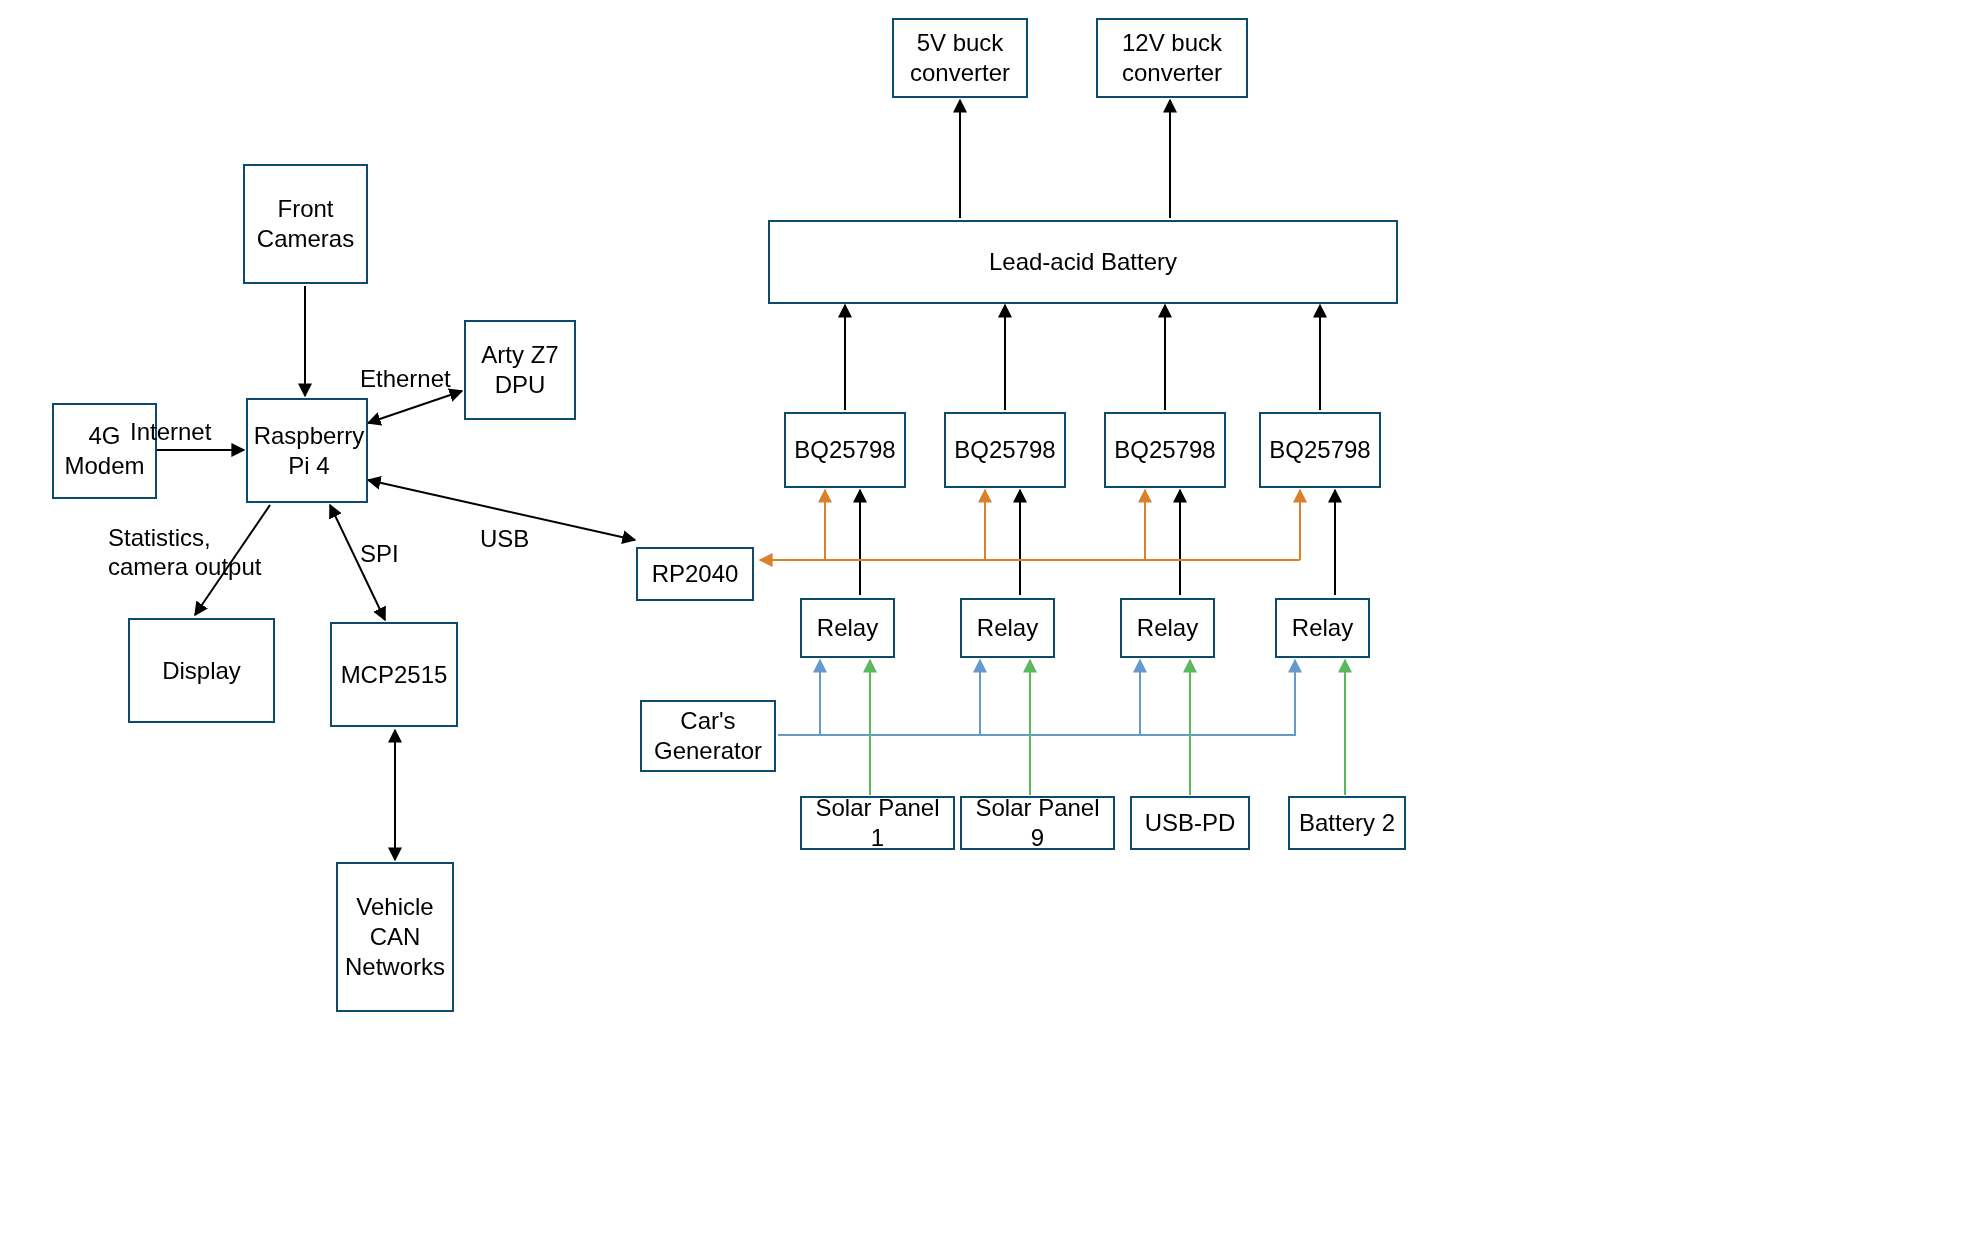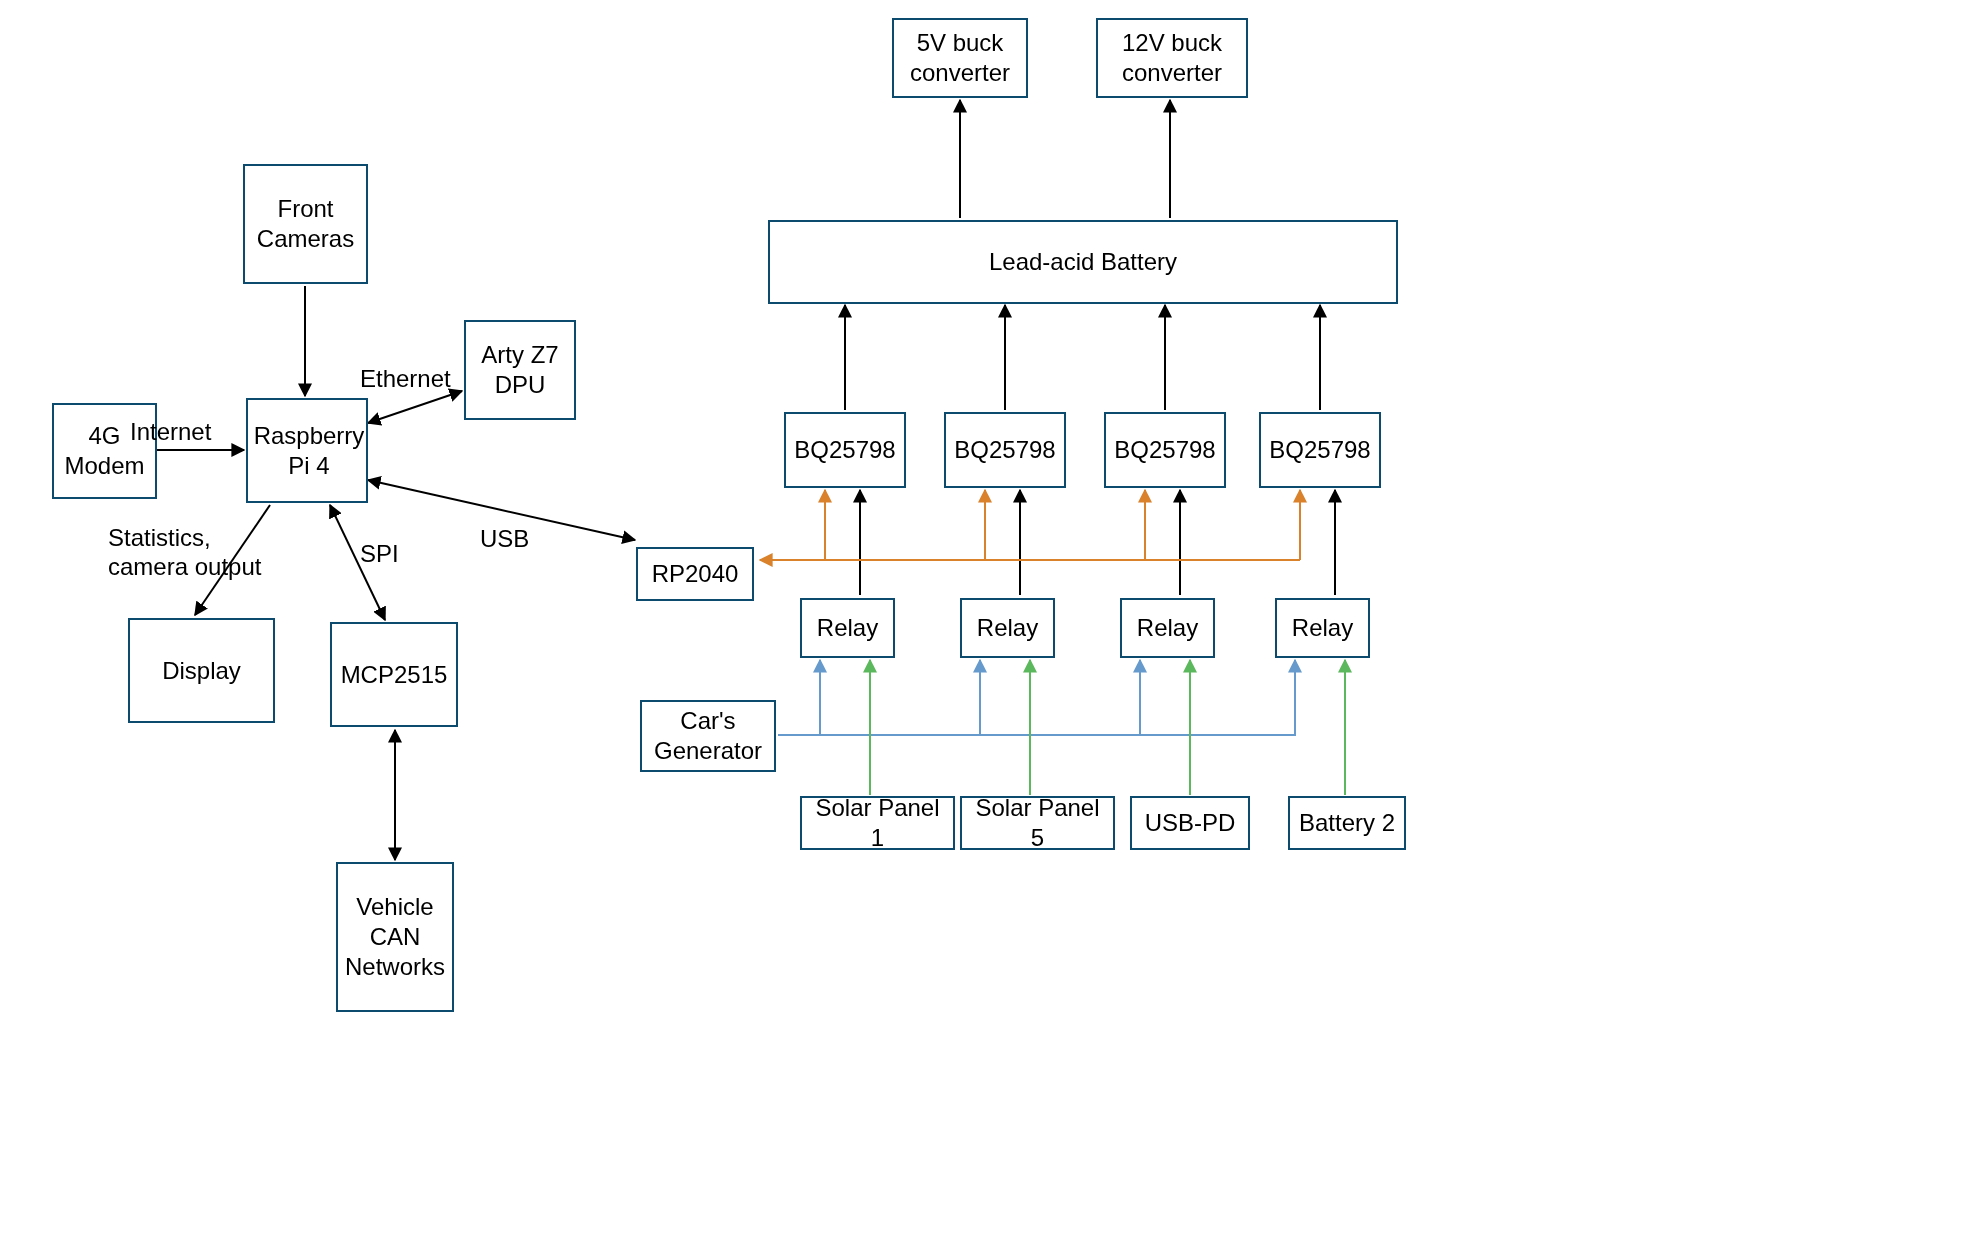--- a/index.html
+++ b/index.html
@@ -150,21 +150,21 @@
 
 <div class="node" style="left:640px; top:700px; width:136px; height:72px;">
     <span>Car's
 Generator</span>
   </div>
 
 <div class="node" style="left:800px; top:796px; width:155px; height:54px;">
     <span>Solar Panel 1</span>
   </div>
 <div class="node" style="left:960px; top:796px; width:155px; height:54px;">
-    <span>Solar Panel 5</span>
+    <span>Solar Panel 9</span>
   </div>
 <div class="node" style="left:1130px; top:796px; width:120px; height:54px;">
     <span>USB-PD</span>
   </div>
 <div class="node" style="left:1288px; top:796px; width:118px; height:54px;">
     <span>Battery 2</span>
   </div>
 
 <div class="node" style="left:800px; top:598px; width:95px; height:60px;">
     <span>Relay</span>

